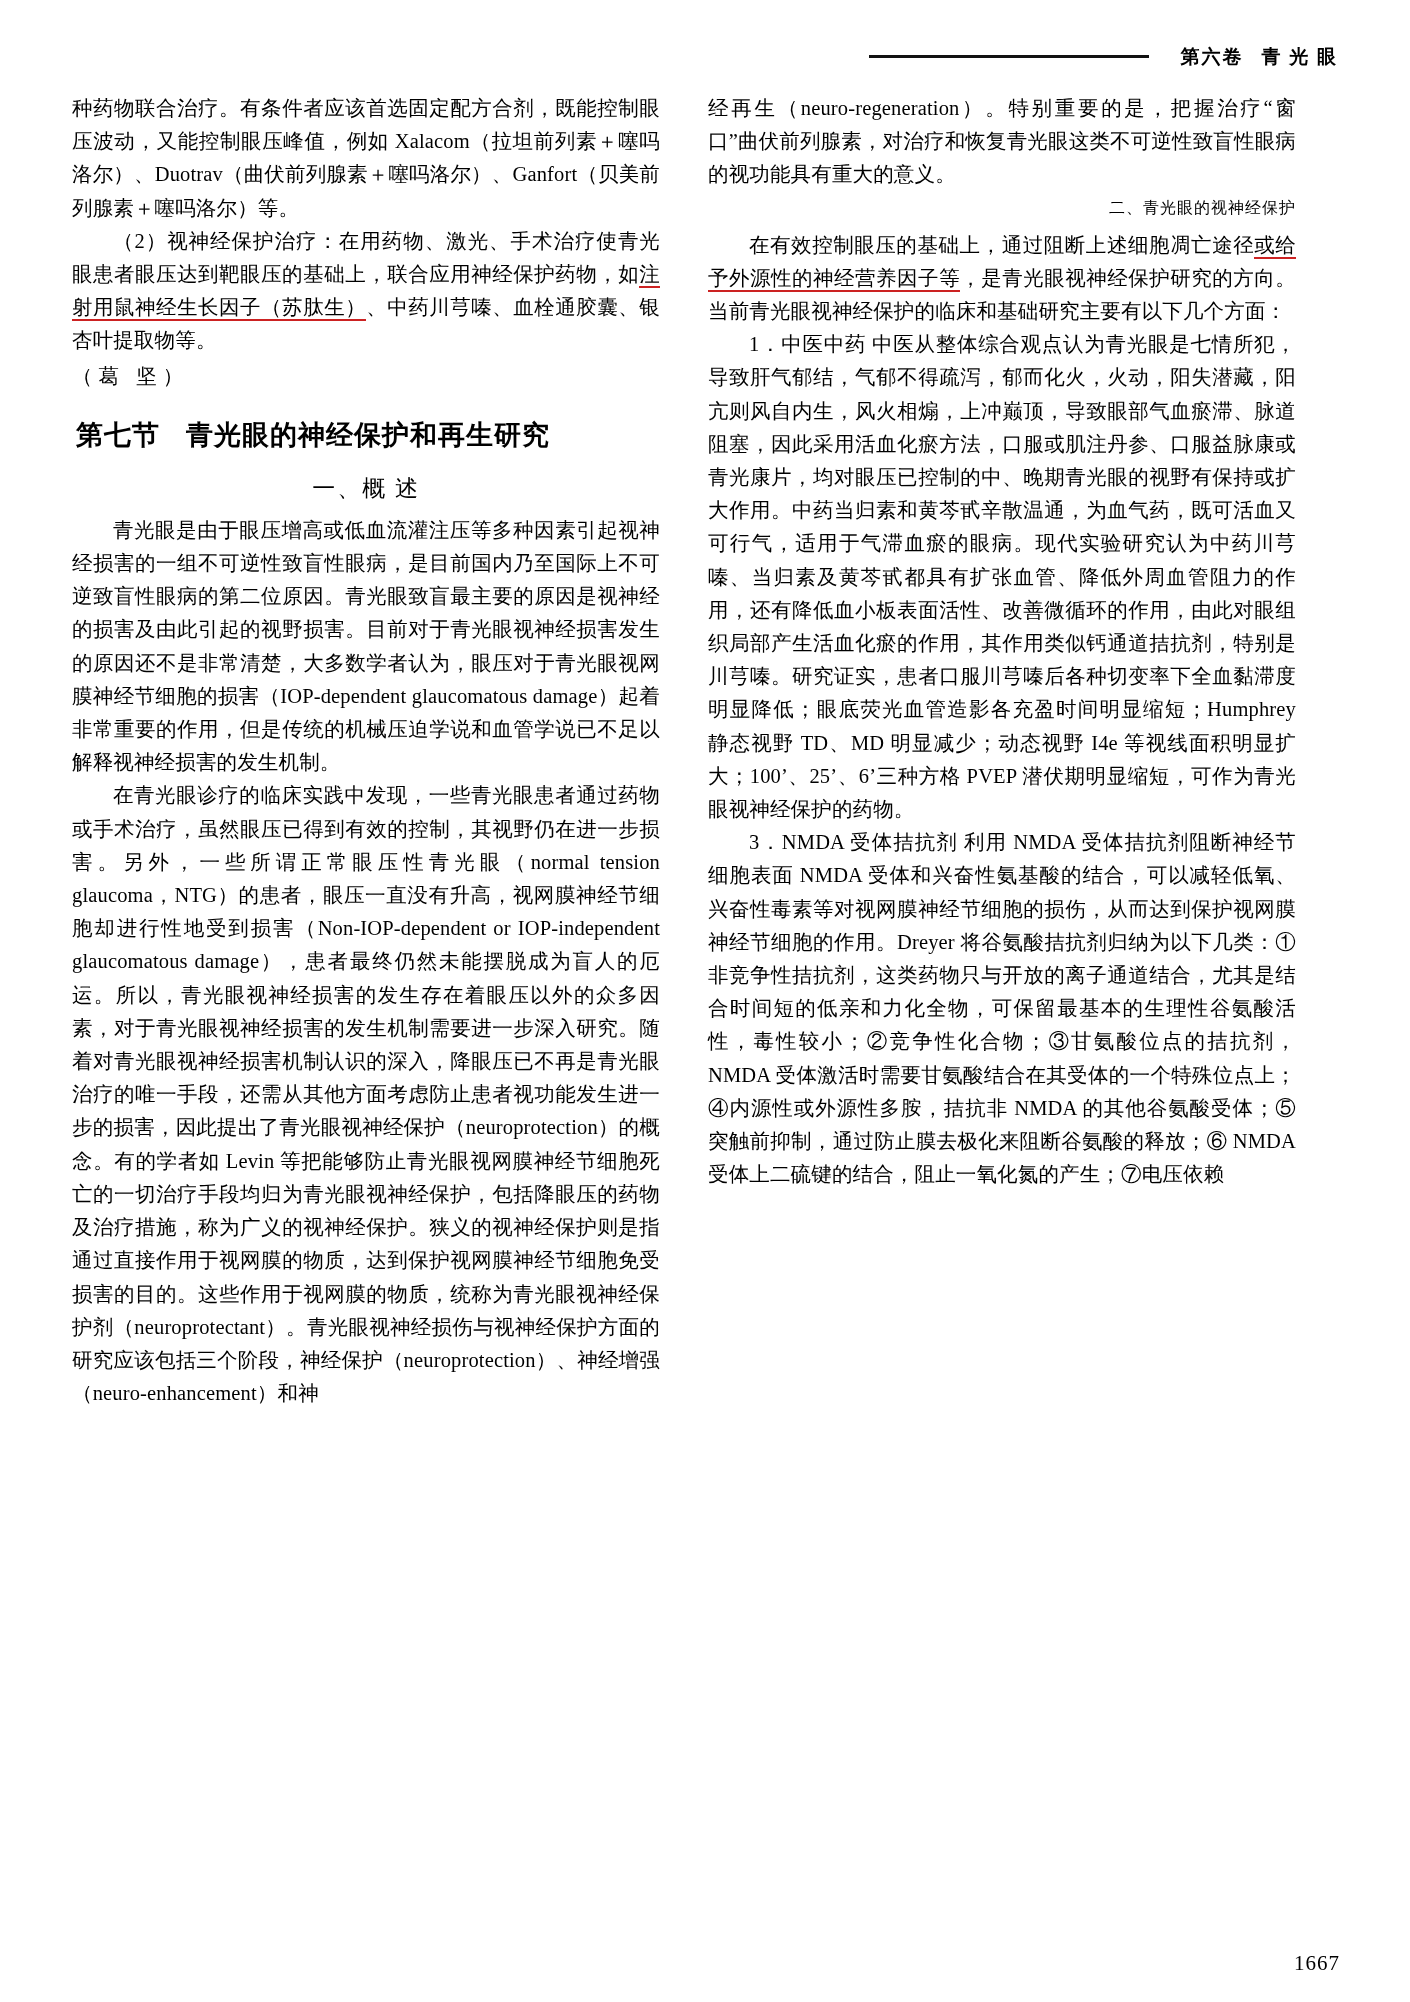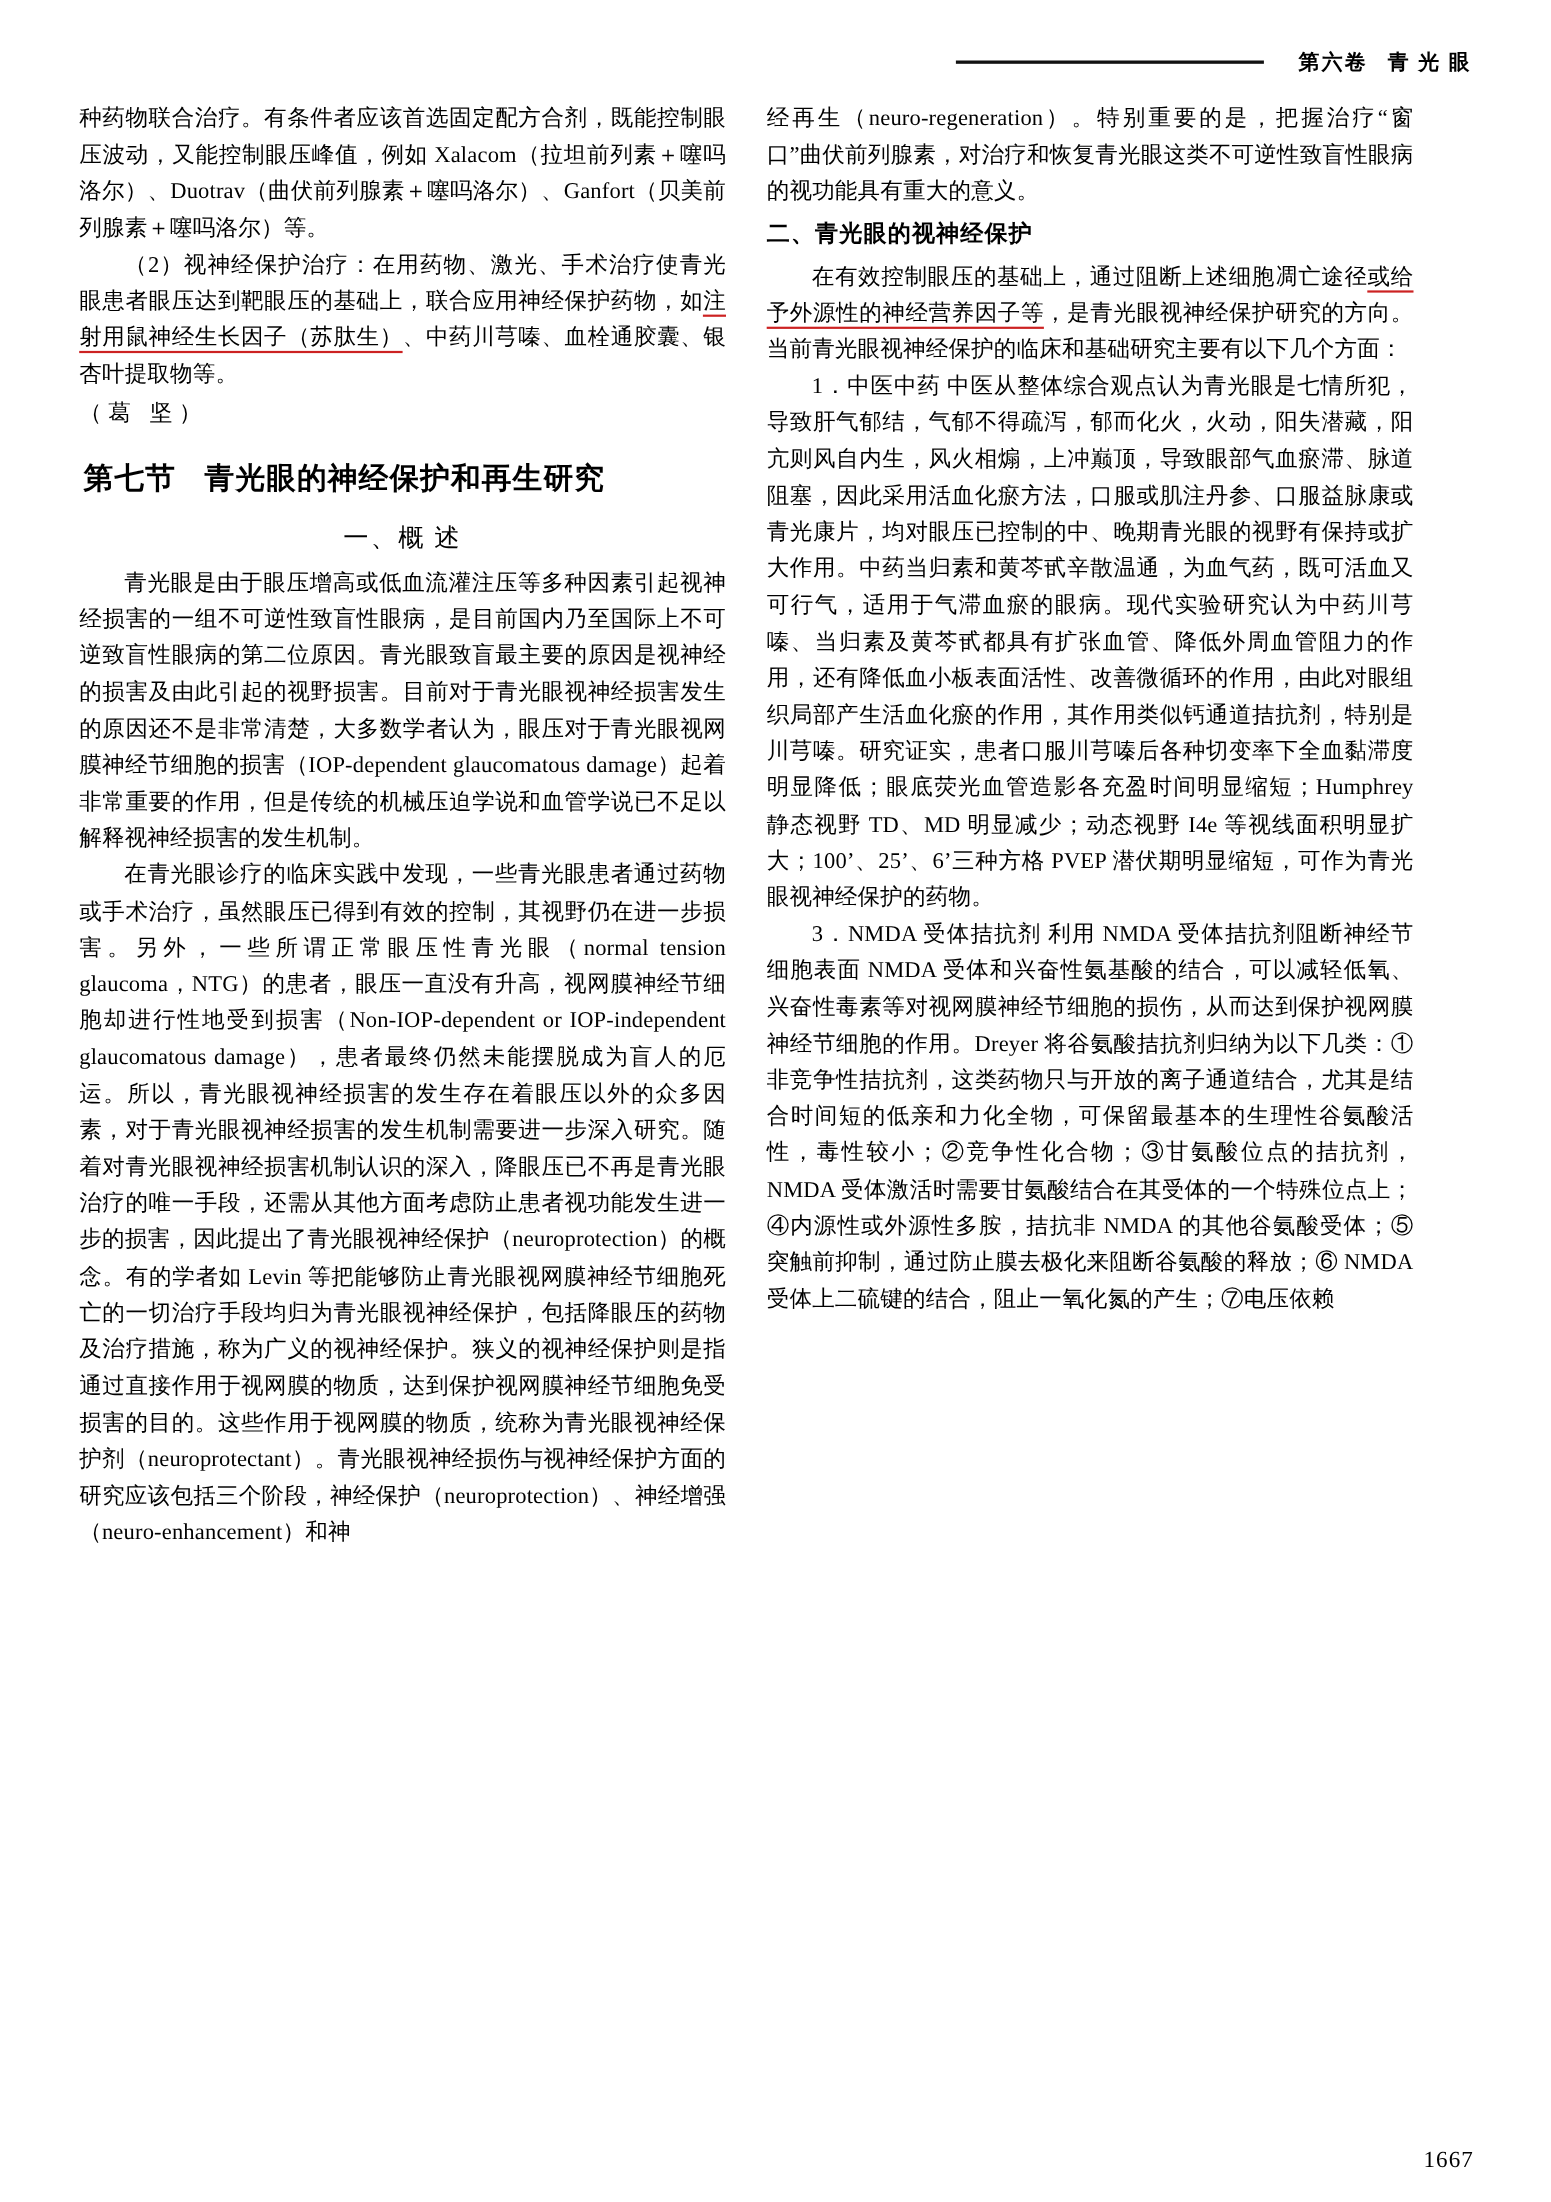--- a/index.html
+++ b/index.html
@@ -52,21 +52,21 @@
   }
 
   
   .columns {
     position: absolute;
     top: 92px;
     left: 72px;
     right: 68px;
     bottom: 70px;
     display: flex;
-    gap: 37px;
+    gap: 48px;
   }
   .col {
     width: 588px;
     position: relative;
   }
 
   p {
     margin: 0;
     font-size: 20.5px;
     line-height: 33.2px;
@@ -98,24 +98,24 @@
 
   h3.sub {
     font-size: 23px;
     font-weight: normal;
     margin: 18px 0 10px 0;
     text-align: center;
     letter-spacing: 2px;
   }
 
   h3.sub2 {
-    font-size: 21px;
-    font-weight: bold;
+    font-size: 16px;
+    font-weight: normal;
     margin: 6px 0 10px 0;
-    text-align: left;
+    text-align: right;
     letter-spacing: 1px;
   }
 
   
   .underline-red {
     border-bottom: 2.2px solid #cc2222;
     padding-bottom: 1px;
   }
 
   

